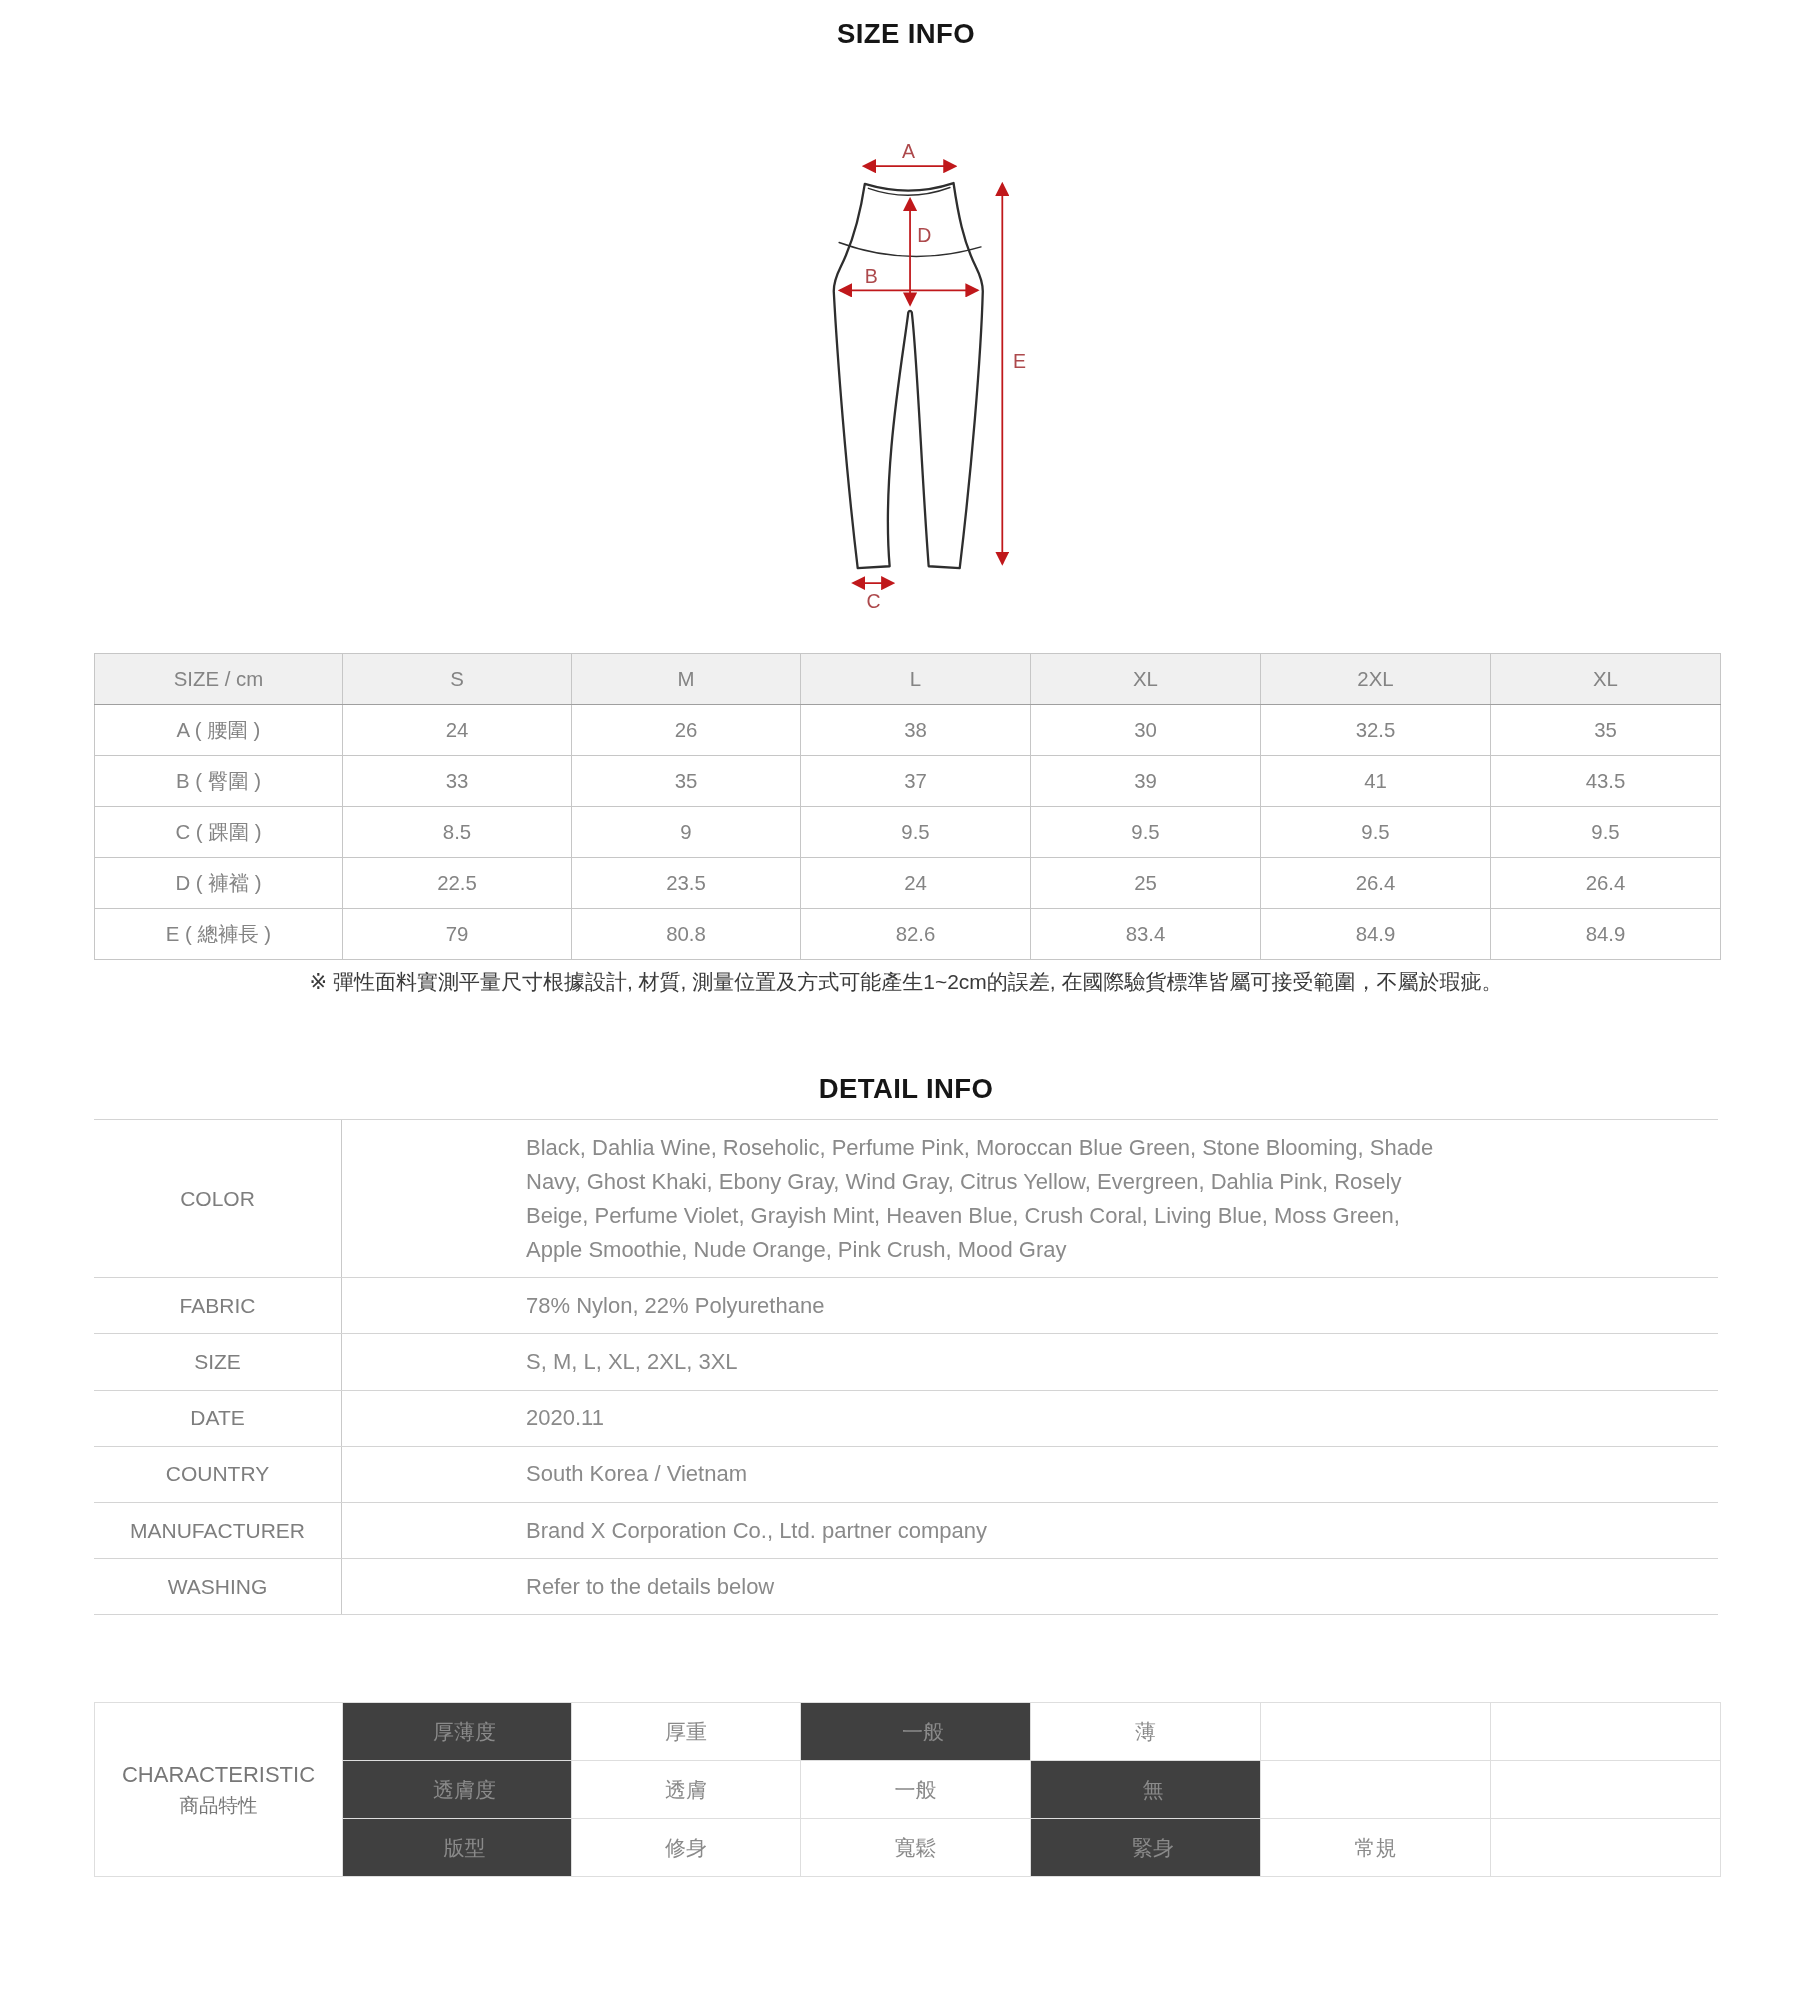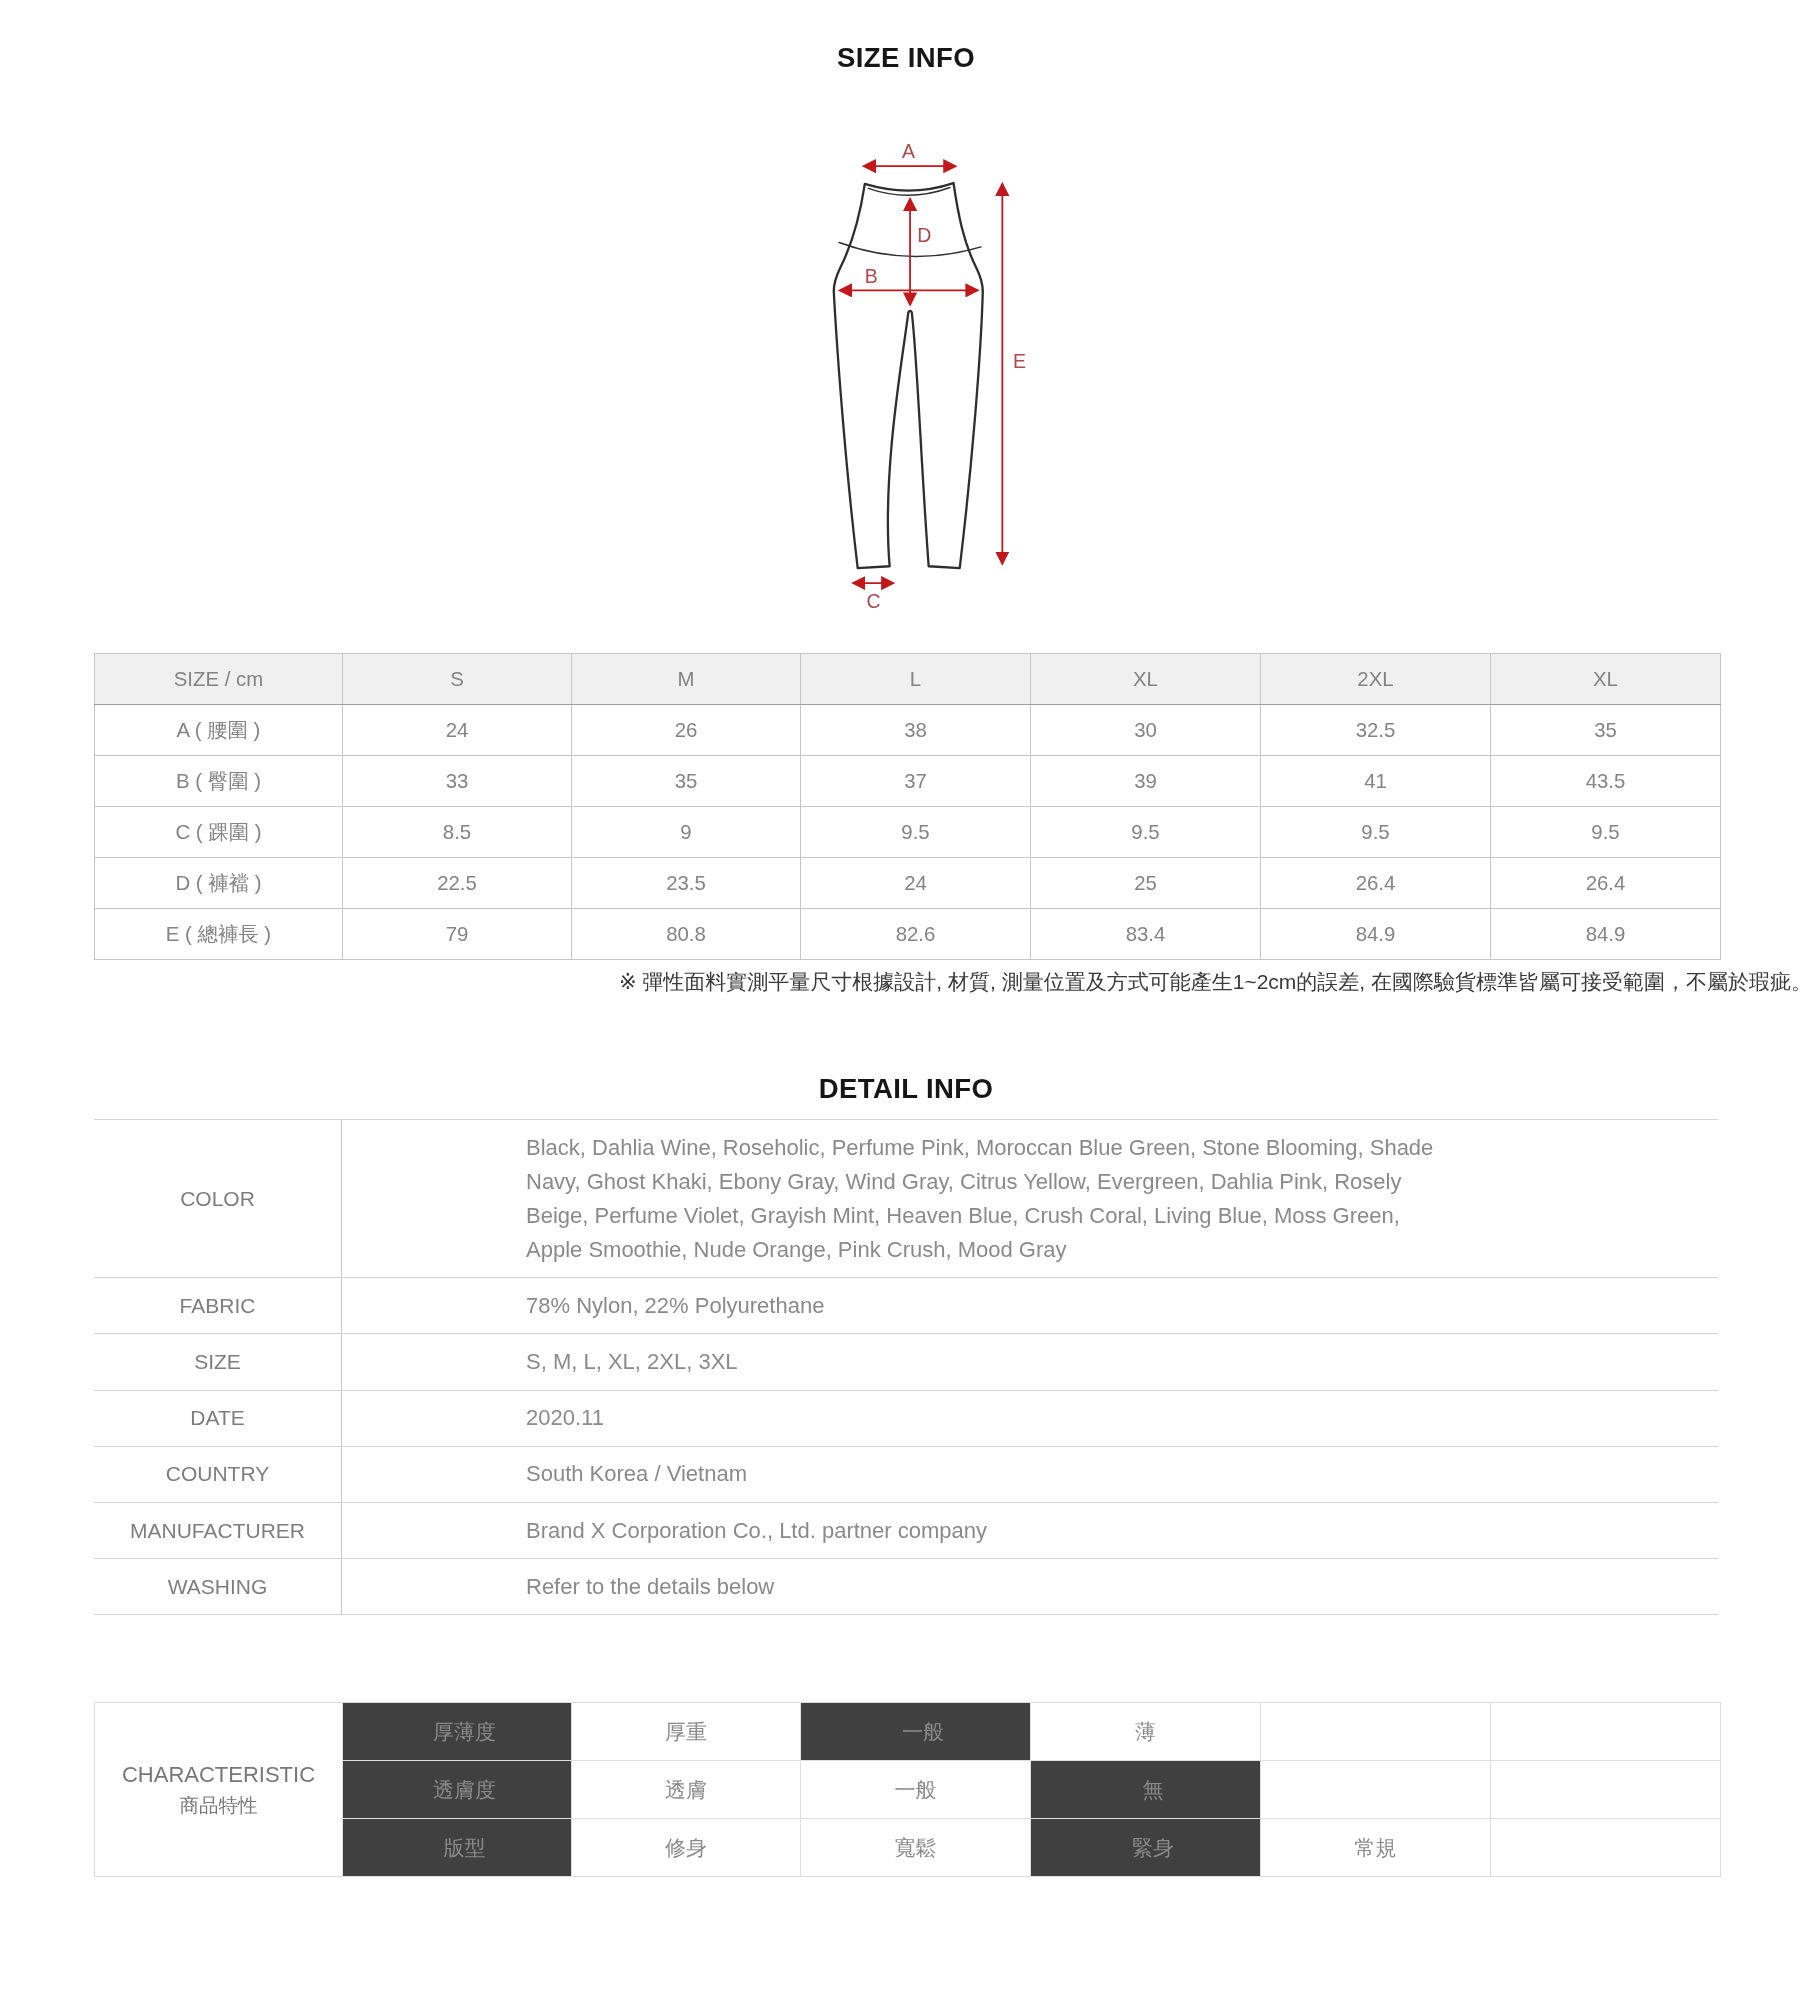--- a/index.html
+++ b/index.html
@@ -5,39 +5,39 @@
   html,body{margin:0;padding:0;}
   body{
     width:1812px;height:2006px;background:#ffffff;position:relative;
     font-family:"Liberation Sans","DejaVu Sans",sans-serif;
     -webkit-font-smoothing:antialiased;
   }
   .section-title{
     position:absolute;left:0;width:100%;text-align:center;
     font-size:27.5px;font-weight:700;color:#161616;letter-spacing:0.4px;
   }
-  #size-title{top:17.7px;margin-top:24px;}
+  #size-title{top:17.7px;}
   #detail-title{top:1073px;}
 
   #diagram{position:absolute;left:729px;top:89px;}
 
   
   table.size{
     position:absolute;left:94px;top:653px;width:1624px;
     border-collapse:collapse;table-layout:fixed;
   }
   table.size th,table.size td{
     border:0.9px solid #c6c6c6;height:50px;padding:0;
     text-align:center;vertical-align:middle;
     font-size:20.4px;font-weight:400;color:#848484;
   }
   table.size thead th{background:#f0f0f0;border-bottom:0.9px solid #9f9f9f;}
 
   .note{
-    position:absolute;top:968px;left:0;width:100%;text-align:right;
+    position:absolute;top:968px;left:0;width:100%;text-align:center;
     font-size:21px;color:#3a3a3a;
   }
 
   
   .detail{position:absolute;left:94px;top:1119px;width:1624px;}
   .d-row{display:flex;border-top:0.9px solid #d4d4d4;min-height:53px;align-items:stretch;}
   .d-row:last-child{border-bottom:0.9px solid #d4d4d4;}
   .d-label{
     flex:0 0 247px;width:247px;border-right:0.9px solid #c9c9c9;
     display:flex;align-items:center;justify-content:center;

